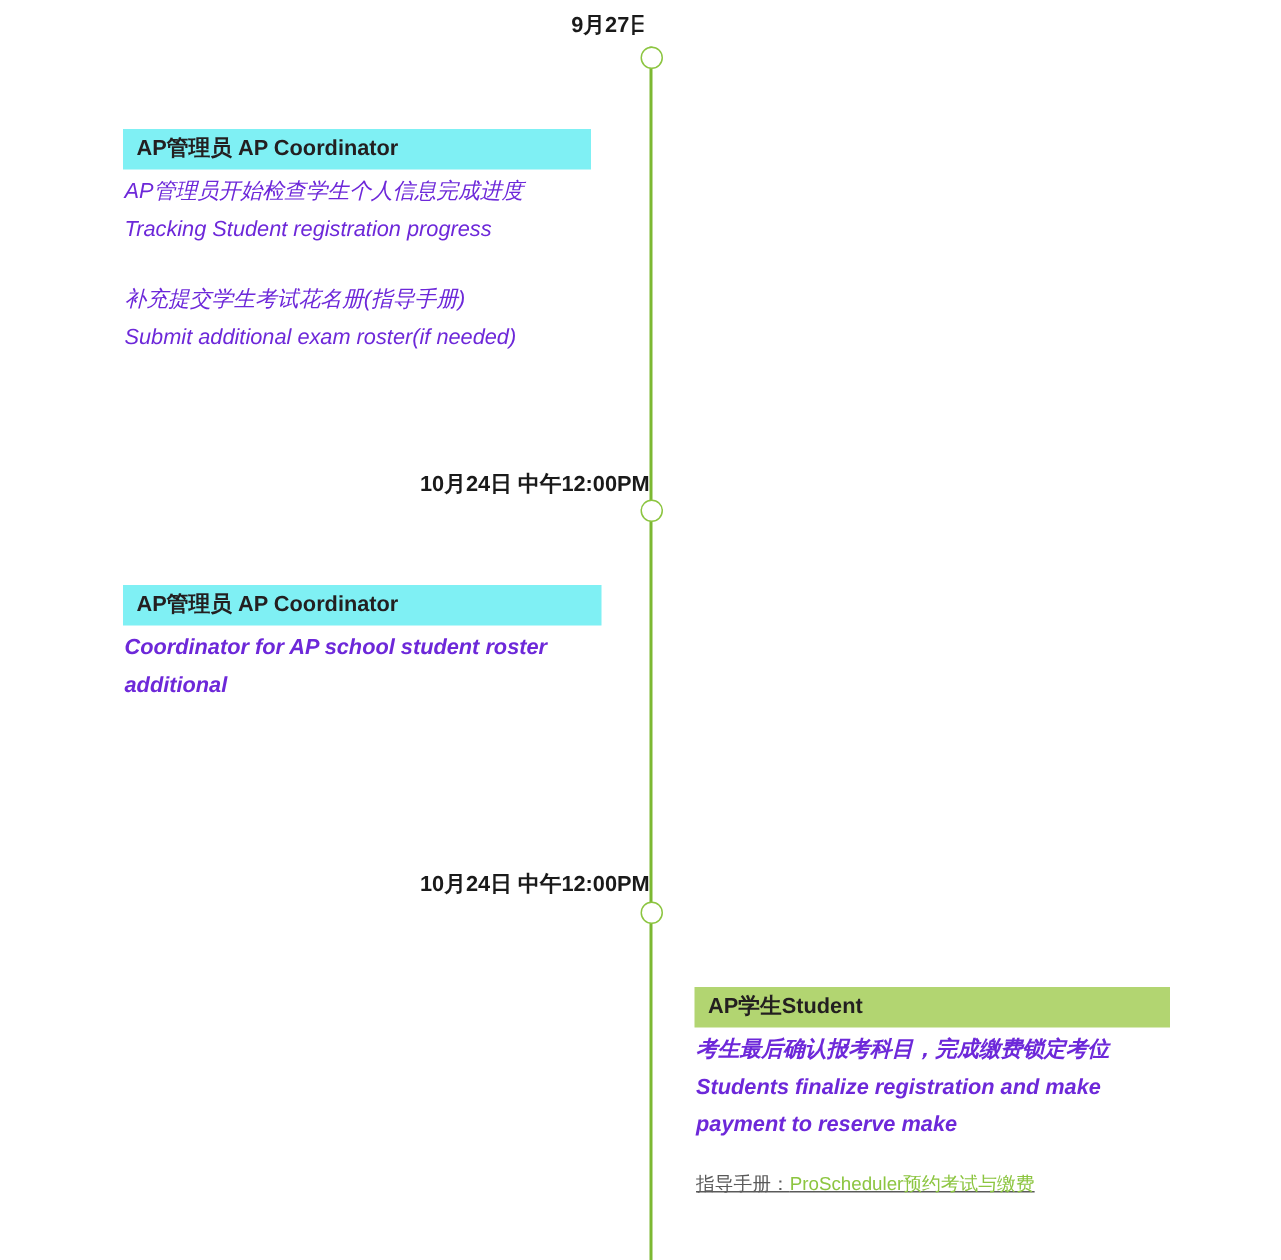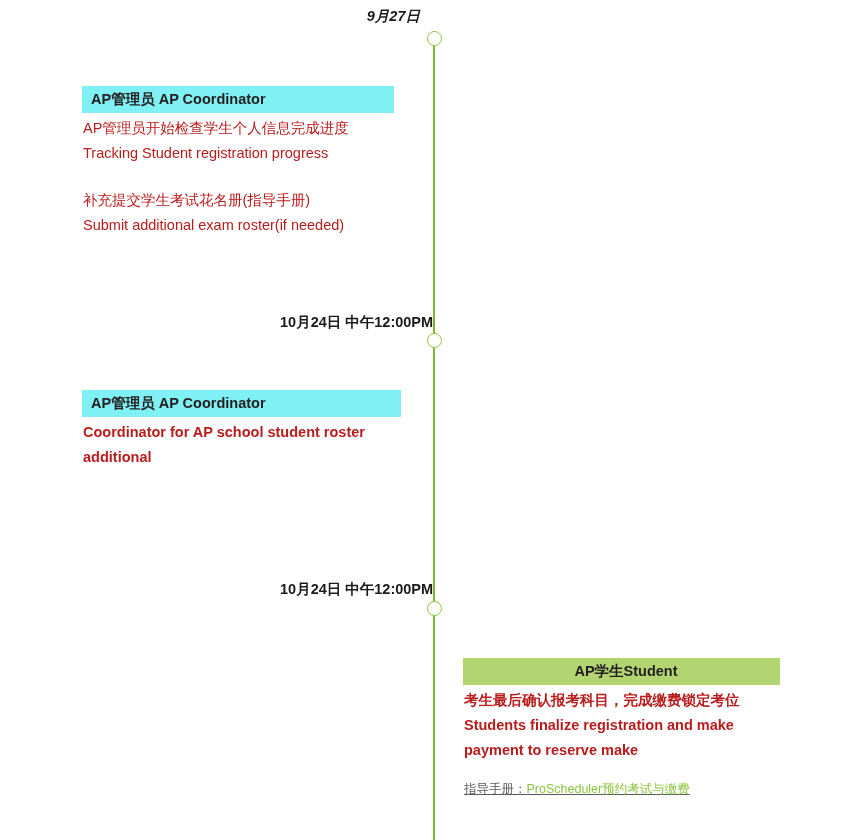--- a/index.html
+++ b/index.html
@@ -64,30 +64,31 @@
     font-size: 14.5px;
     line-height: 27px;
     height: 27px;
     padding-left: 9px;
     color: #231f20;
     font-weight: bold;
     white-space: nowrap;
     overflow: hidden;
   }
   .role-bar.cyan  { background: #7ff0f4; }
-  .role-bar.green { background: #b2d571; text-align: center; }
+  .role-bar.green { background: #b2d571; }
 
   .card-body {
     padding-left: 1px;
     padding-top: 3px;
   }
   .para {
     font-size: 14.5px;
     line-height: 25px;
-    color: #b91c1c;
+    color: #6d28d9;
+    font-style: italic;
   }
   .para.bold { font-weight: bold; }
   .para.spaced { margin-top: 22px; }
 
   .manual-row {
     margin-top: 17px;
     font-size: 12.5px;
     line-height: 18px;
     color: #5a5a5a;
     text-decoration: underline;
@@ -96,21 +97,21 @@
     color: #8cc540;
     text-decoration: none;
   }
 </style>
 </head>
 <body>
 
 <div id="timeline-axis"></div>
 <div id="axis-mask-top"></div>
 
-<div class="date-label" style="left:290px; top:7px; width:130px;font-style:italic;">9月27日</div>
+<div class="date-label" style="left:304px; top:7px; width:130px;">9月27日</div>
 <div class="timeline-node" style="left:427px; top:31px;"></div>
 
 <div class="event-card" style="left:82px; top:86px; width:312px;">
   <div class="role-bar cyan">AP管理员 AP Coordinator</div>
   <div class="card-body">
     <div class="para">
       <div>AP管理员开始检查学生个人信息完成进度</div>
       <div>Tracking Student registration progress</div>
     </div>
     <div class="para spaced">

